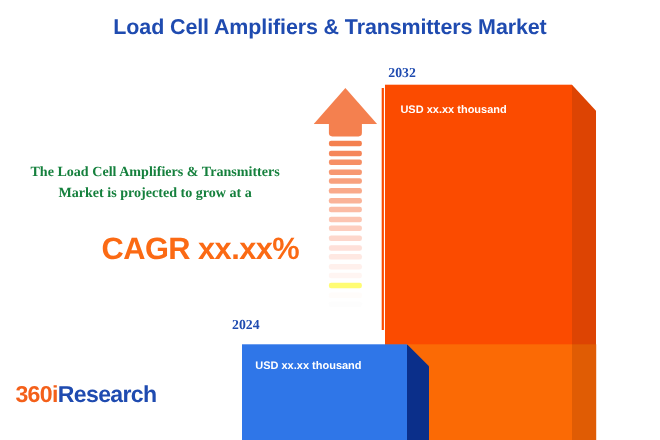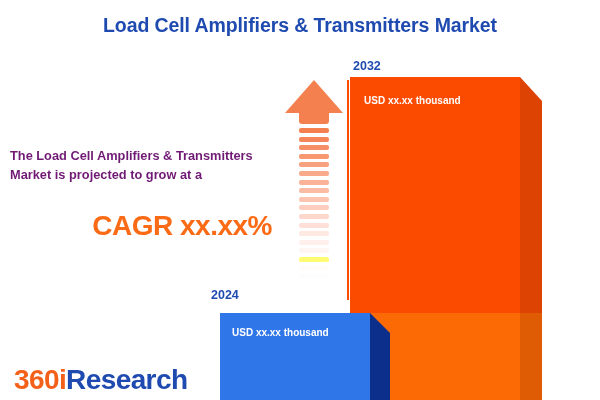--- a/index.html
+++ b/index.html
@@ -53,20 +53,21 @@
     font-weight: bold;
     color: #ffffff;
     white-space: nowrap;
   }
   .bar-year {
     position: absolute;
     font-size: 12.5px;
     font-weight: bold;
     color: #1f4bb0;
     white-space: nowrap;
+    font-family: Liberation Serif, serif;
   }
 
   
   #bar-2032 {
     left: 350px;
     top: 77px;
     width: 170px;
     height: 323px;
   }
   #bar-2032 .bar-face { background: #fb4b00; }
@@ -113,25 +114,26 @@
   }
   #bar-2024-year { left: 211px; top: 288px; }
   #bar-2024-value { left: 232px; top: 327px; }
 
   
   .narrative {
     position: absolute;
     left: 10px;
     top: 147px;
     width: 262px;
-    text-align: left;
+    text-align: center;
     font-size: 12.8px;
     font-weight: bold;
     line-height: 1.45;
-    color: #701a75;
+    color: #15803d;
+    font-family: Liberation Serif, serif;
   }
   .cagr {
     position: absolute;
     left: 10px;
     top: 200px;
     width: 262px;
     text-align: right;
     font-size: 28px;
     font-weight: bold;
     color: #fb6a14;
@@ -187,22 +189,22 @@
     top: 80px;
     width: 2px;
     height: 220px;
     background: #fb4b00;
   }
 
   
   .logo {
     position: absolute;
     left: 14px;
-    top: 364px;
-    font-size: 28px;
+    top: 347px;
+    font-size: 21px;
     font-weight: bold;
     letter-spacing: -0.6px;
   }
   .logo .logo-360i { color: #f4601a; }
   .logo .logo-research { color: #1f4bb0; }
 </style>
 </head>
 <body>
 
 <div id="infographic">

